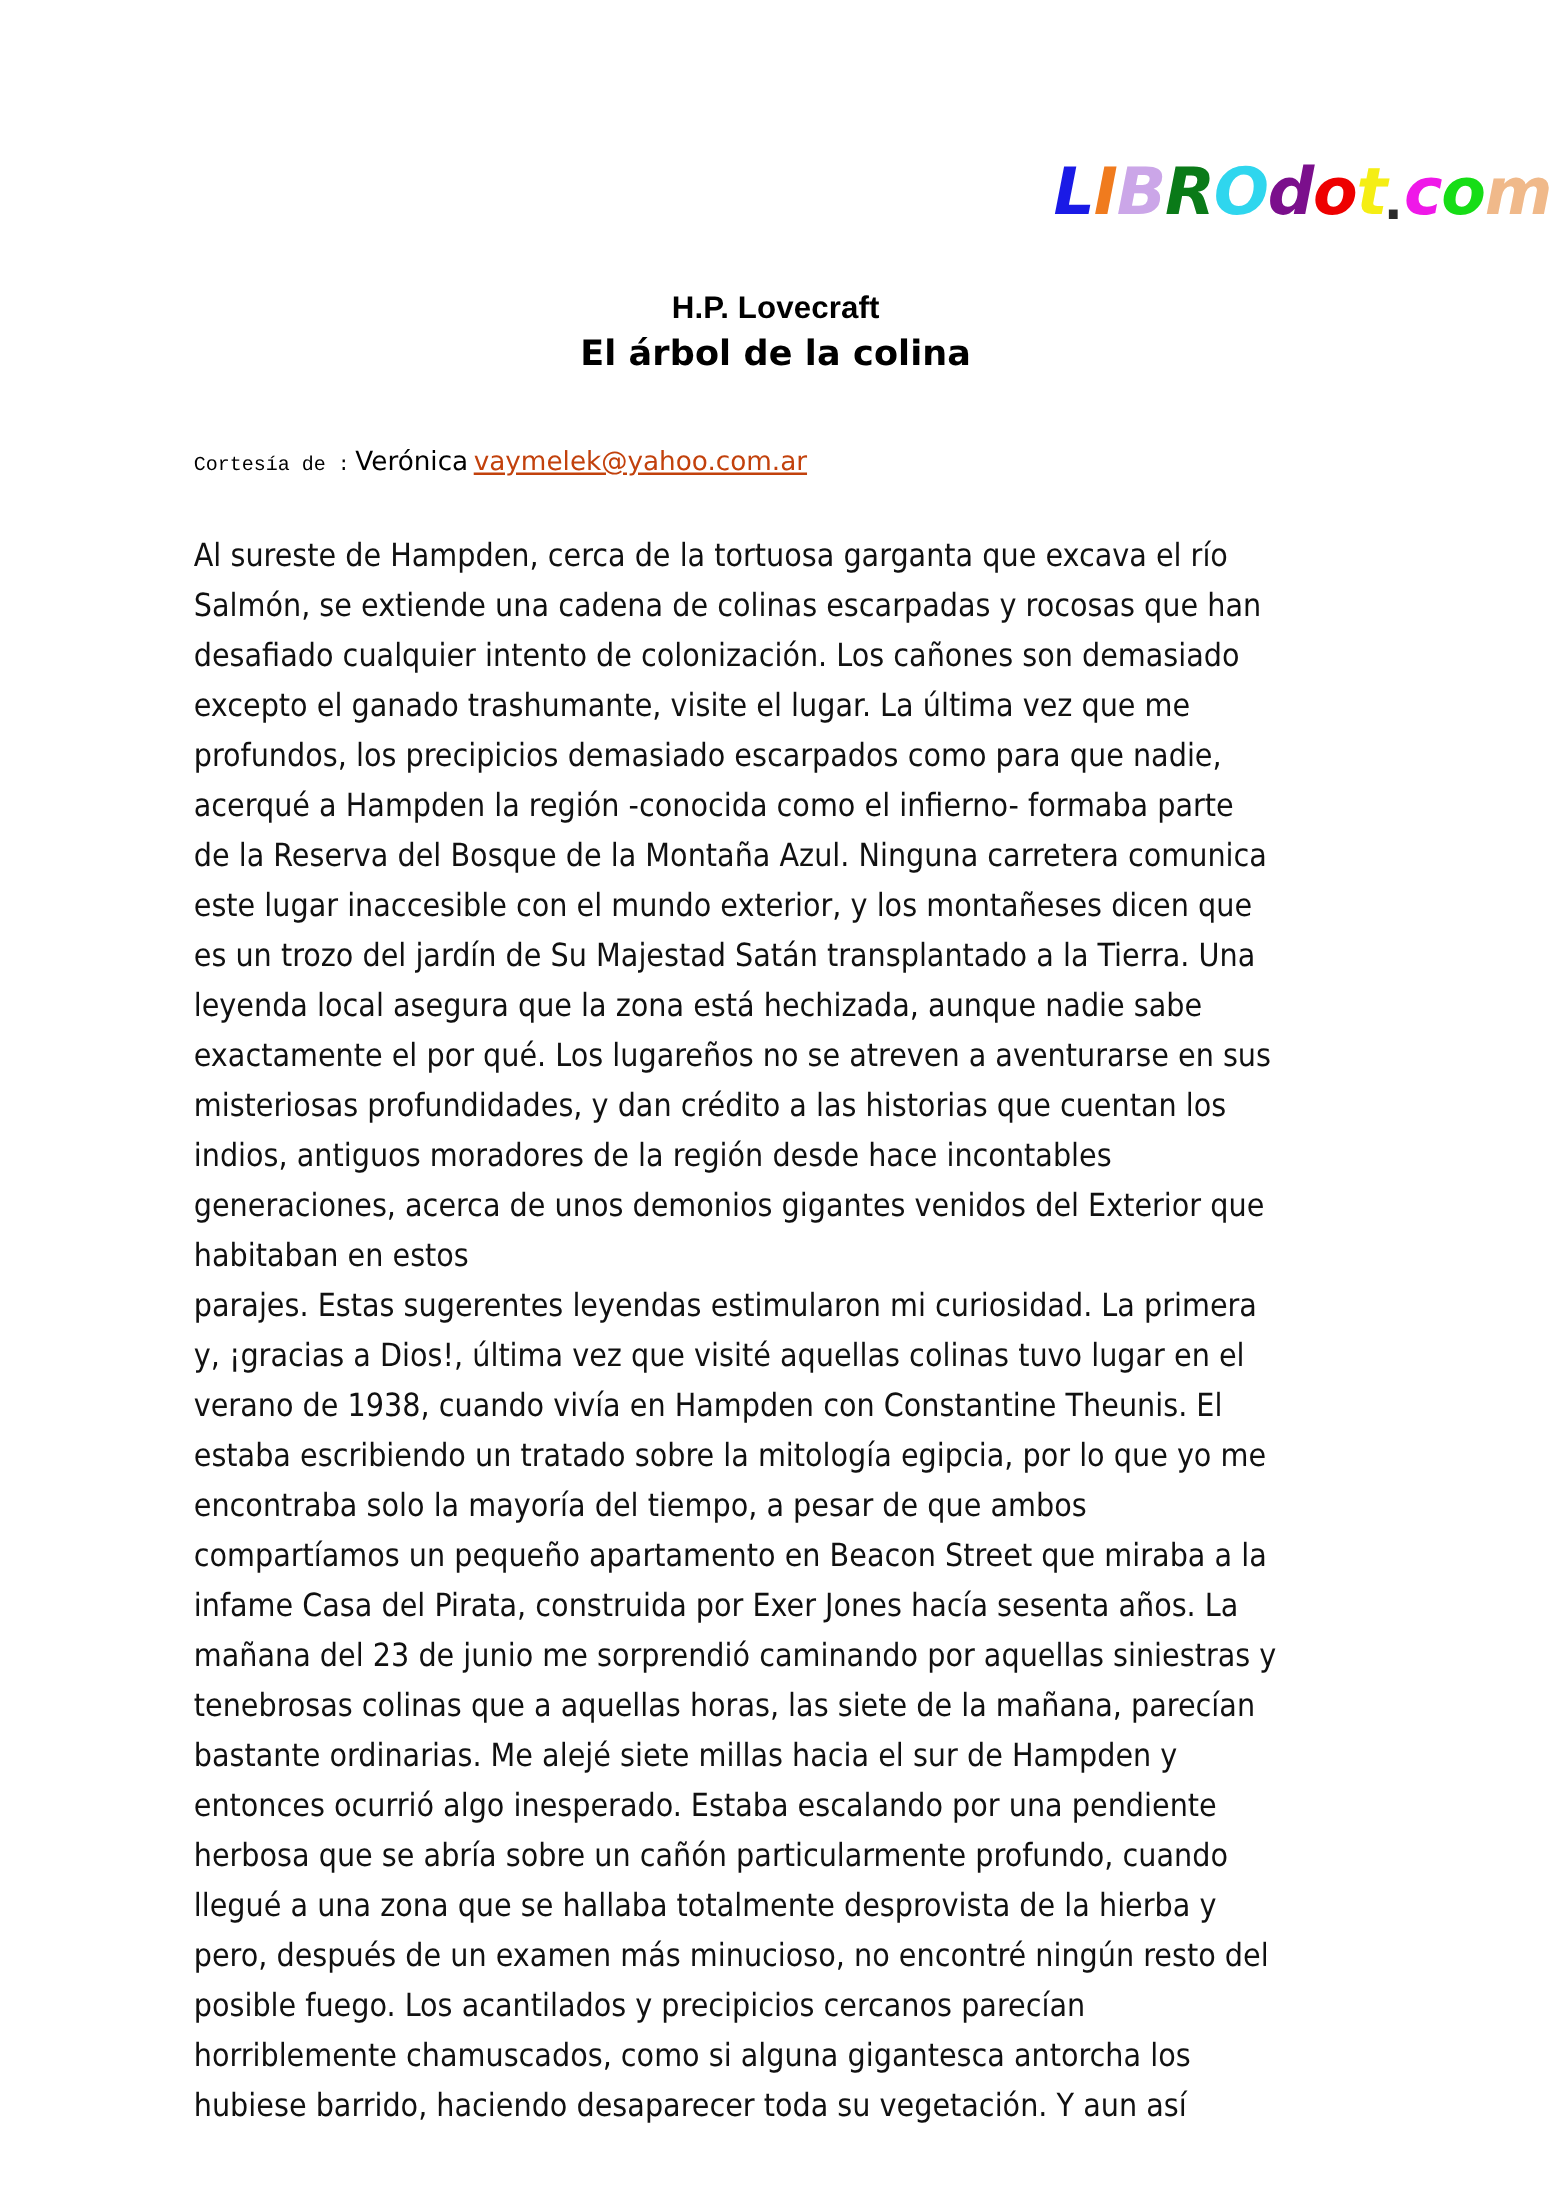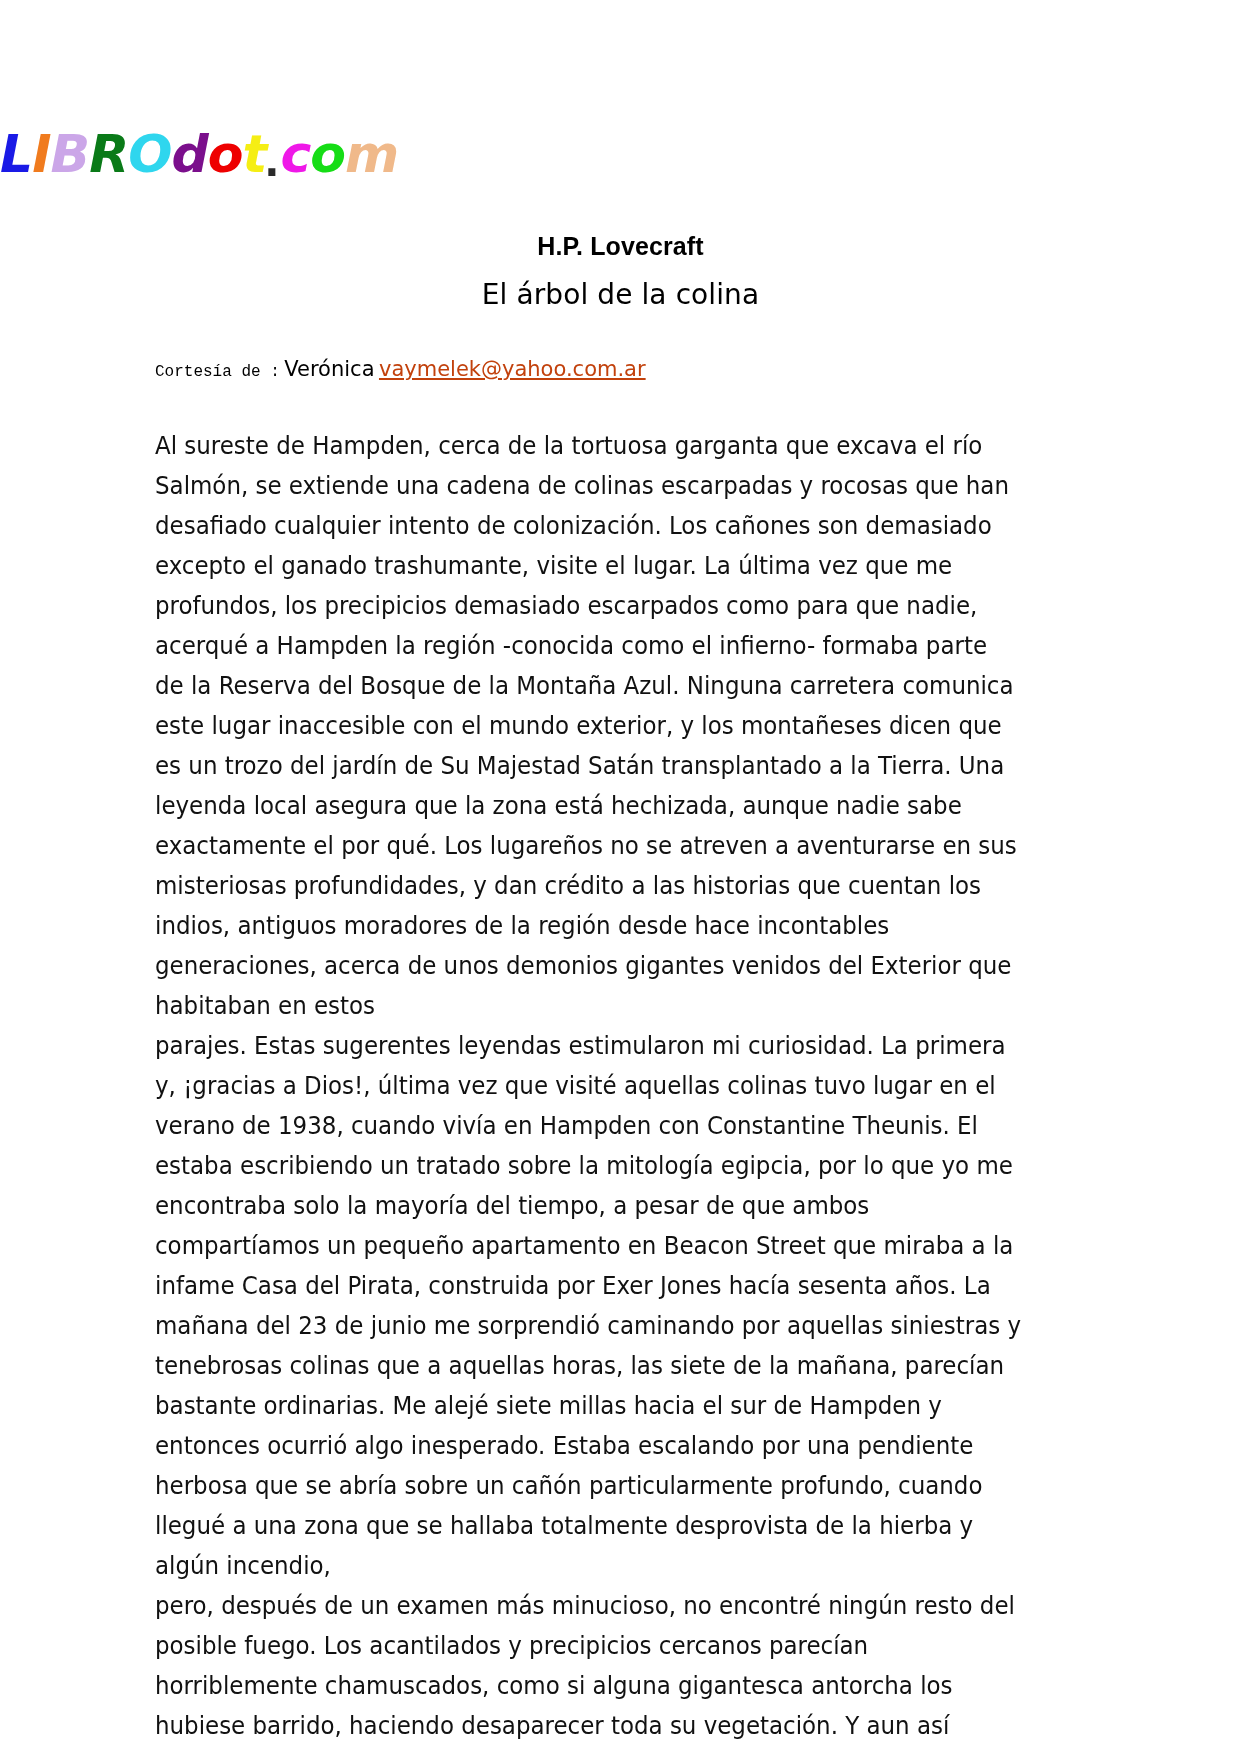--- a/index.html
+++ b/index.html
@@ -24,21 +24,21 @@
     overflow: hidden;
     background: #fff;
   }
 
   
   .logo-wrap {
     position: absolute;
     top: 128px;
     left: 0;
     width: 1241px;
-    text-align: left;
+    text-align: right;
   }
   .logo {
     display: inline-block;
     font-family: "DejaVu Sans", sans-serif;
     font-weight: bold;
     font-style: italic;
     font-size: 52px;
     letter-spacing: -1px;
     line-height: 1;
     white-space: nowrap;
@@ -65,25 +65,25 @@
   }
   .author {
     font-family: Liberation Sans, sans-serif;
     font-weight: bold;
     font-size: 25px;
     line-height: 36px;
     letter-spacing: 0.1px;
   }
   .book-title {
     font-family: "DejaVu Sans", sans-serif;
-    font-weight: normal;
+    font-weight: bold;
     font-size: 28px;
     line-height: 38px;
     letter-spacing: 0.1px;
-    margin-top: 12px;
+    margin-top: 0px;
   }
 
   
   .courtesy {
     position: absolute;
     top: 357px;
     left: 155px;
     white-space: nowrap;
   }
   .courtesy .lead {
@@ -165,20 +165,19 @@
       <span class="ln">estaba escribiendo un tratado sobre la mitología egipcia, por lo que yo me</span>
       <span class="ln">encontraba solo la mayoría del tiempo, a pesar de que ambos</span>
       <span class="ln">compartíamos un pequeño apartamento en Beacon Street que miraba a la</span>
       <span class="ln">infame Casa del Pirata, construida por Exer Jones hacía sesenta años. La</span>
       <span class="ln">mañana del 23 de junio me sorprendió caminando por aquellas siniestras y</span>
       <span class="ln">tenebrosas colinas que a aquellas horas, las siete de la mañana, parecían</span>
       <span class="ln">bastante ordinarias. Me alejé siete millas hacia el sur de Hampden y</span>
       <span class="ln">entonces ocurrió algo inesperado. Estaba escalando por una pendiente</span>
       <span class="ln">herbosa que se abría sobre un cañón particularmente profundo, cuando</span>
       <span class="ln">llegué a una zona que se hallaba totalmente desprovista de la hierba y</span>
-      <span class="ln">algún incendio,</span>
       <span class="ln">pero, después de un examen más minucioso, no encontré ningún resto del</span>
       <span class="ln">posible fuego. Los acantilados y precipicios cercanos parecían</span>
       <span class="ln">horriblemente chamuscados, como si alguna gigantesca antorcha los</span>
       <span class="ln">hubiese barrido, haciendo desaparecer toda su vegetación. Y aun así</span>
     </div>
 
 </div>
 
 </body></html>

